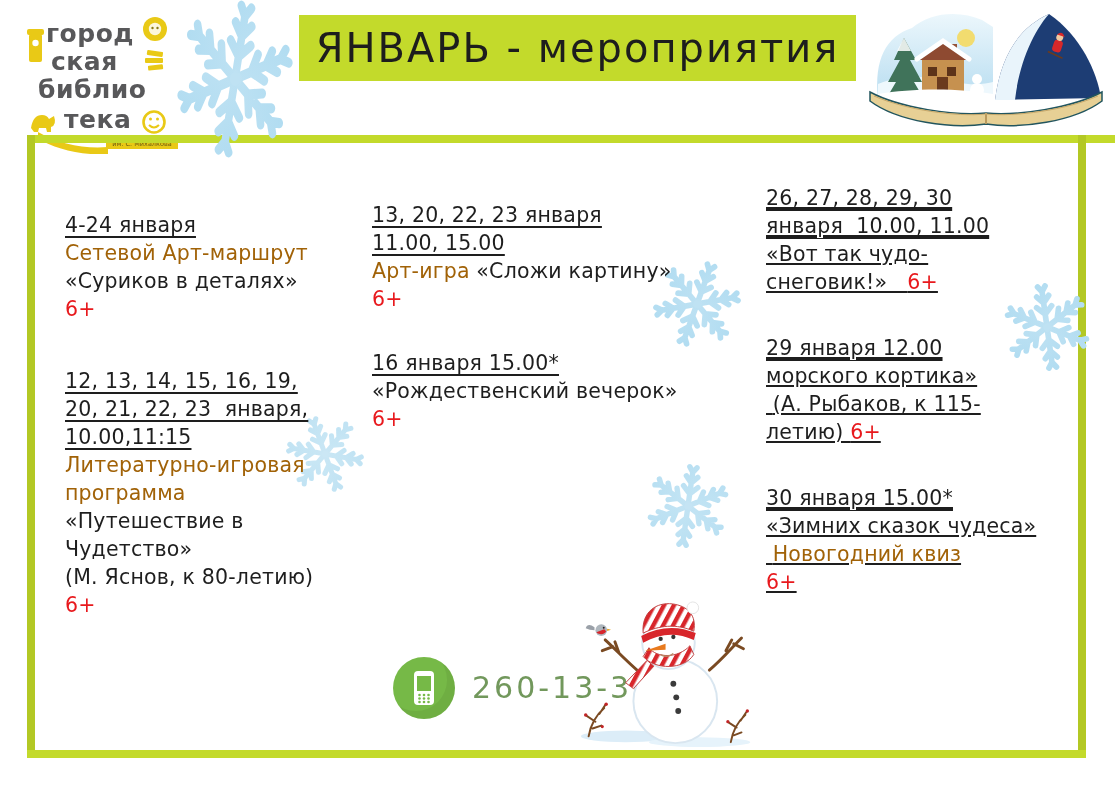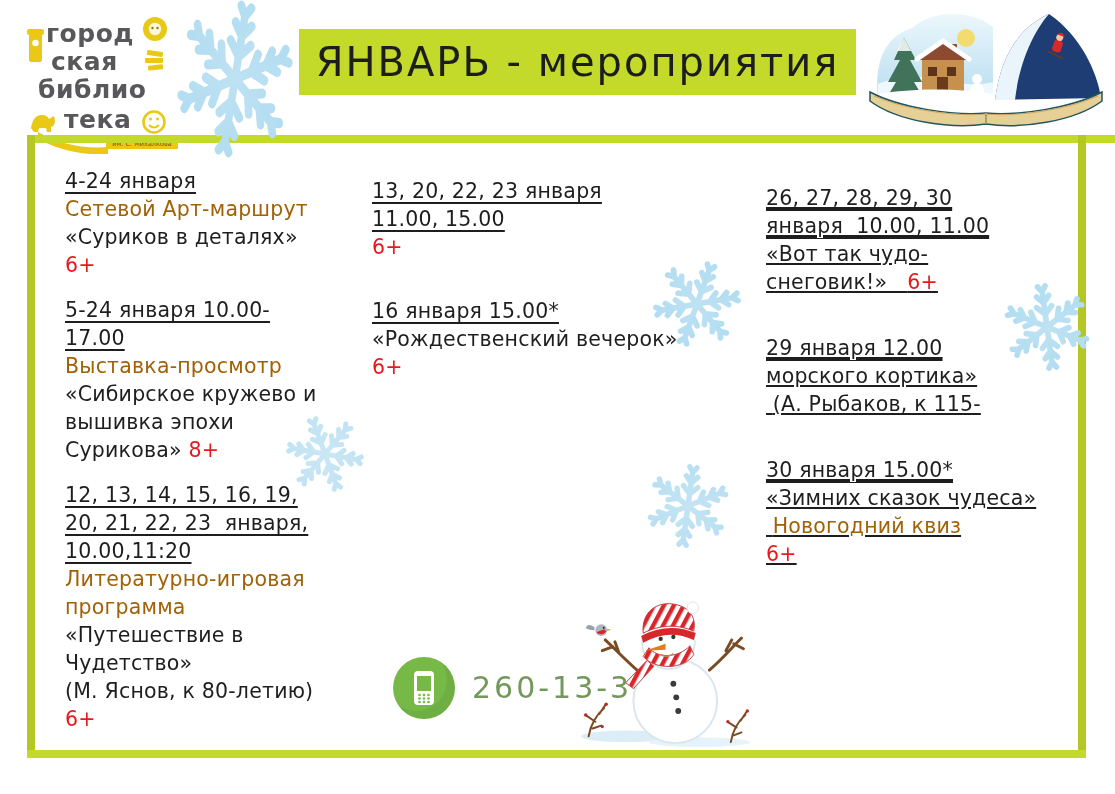--- a/index.html
+++ b/index.html
@@ -2,38 +2,38 @@
 <html><head>
 <meta charset="utf-8">
 <style>
   html,body{margin:0;padding:0;background:#ffffff;}
   .poster{
     position:relative;width:1115px;height:794px;overflow:hidden;
     font-family:"DejaVu Sans",sans-serif;background:#fff;
   }
   
   .banner{
-    position:absolute;left:299px;top:29px;width:557px;height:66px;
+    position:absolute;left:299px;top:15px;width:557px;height:66px;
     background:#c3da2b;display:flex;align-items:center;justify-content:center;
   }
   .banner-title{
     font-size:40px;color:#1d1d1d;letter-spacing:2px;white-space:nowrap;
   }
   .logo-svg{position:absolute;left:26px;top:10px;}
   .book-svg{position:absolute;left:860px;top:2px;}
   
   .frame{position:absolute;background:#c3da2b;}
   .frame.v{background:#b3c824;}
   
   .col{position:absolute;font-size:20.5px;line-height:28px;color:#1e1e1e;letter-spacing:.2px;}
   .c1{left:65px;top:167px;width:305px;}
   .c2{left:372px;top:177px;width:322px;}
   .c3{left:766px;top:184px;width:312px;text-decoration:underline;}
-  .c1 .event{margin-bottom:17px;}
-  .c2 .event{margin-bottom:36px;}
+  .c1 .event{margin-bottom:17px;margin-top:44px;}
+  .c2 .event{margin-bottom:36px;margin-top:24px;}
   .c3 .event{margin-bottom:38px;}
   .line{white-space:pre-wrap;}
   .line.u{text-decoration:underline;text-decoration-thickness:2px;text-underline-offset:4px;}
   .k{color:#1e1e1e;}
   .b{color:#a16207;}
   .r{color:#e8191d;}
   
   .phone-circle{
     position:absolute;left:393px;top:657px;width:62px;height:62px;border-radius:50%;
     background:#76b947;display:flex;align-items:center;justify-content:center;
@@ -165,62 +165,56 @@
     </svg>
 
   <div class="col c1">
       <div class="event">
         <div class="line u"><span class="k">4-24 января</span></div>
         <div class="line"><span class="b">Сетевой Арт-маршрут</span></div>
         <div class="line"><span class="k">«Суриков в деталях»</span></div>
         <div class="line"><span class="r">6+</span></div>
       </div>
       <div class="event">
-        <div class="line u"><span class="k">5-24 января 10.00-</span></div>
-        <div class="line u"><span class="k">17.00</span></div>
-        <div class="line"><span class="b">Выставка-просмотр</span></div>
-        <div class="line"><span class="k">«Сибирское кружево и</span></div>
-        <div class="line"><span class="k">вышивка эпохи</span></div>
-        <div class="line"><span class="k">Сурикова» </span><span class="r">8+</span></div>
-      </div>
-      <div class="event">
         <div class="line u"><span class="k">12, 13, 14, 15, 16, 19,</span></div>
         <div class="line u"><span class="k">20, 21, 22, 23  января,</span></div>
-        <div class="line u"><span class="k">10.00,11:20</span></div>
+        <div class="line u"><span class="k">10.00,11:15</span></div>
         <div class="line"><span class="b">Литературно-игровая</span></div>
         <div class="line"><span class="b">программа</span></div>
         <div class="line"><span class="k">«Путешествие в</span></div>
         <div class="line"><span class="k">Чудетство»</span></div>
         <div class="line"><span class="k">(М. Яснов, к 80-летию)</span></div>
         <div class="line"><span class="r">6+</span></div>
       </div>
     </div>
   <div class="col c2">
       <div class="event">
         <div class="line u"><span class="k">13, 20, 22, 23 января</span></div>
         <div class="line u"><span class="k">11.00, 15.00</span></div>
+        <div class="line"><span class="b">Арт-игра</span><span class="k"> «Сложи картину»</span></div>
         <div class="line"><span class="r">6+</span></div>
       </div>
       <div class="event">
         <div class="line u"><span class="k">16 января 15.00*</span></div>
         <div class="line"><span class="k">«Рождественский вечерок»</span></div>
         <div class="line"><span class="r">6+</span></div>
       </div>
     </div>
   <div class="col c3">
       <div class="event">
         <div class="line u"><span class="k">26, 27, 28, 29, 30</span></div>
         <div class="line u"><span class="k">января  10.00, 11.00</span></div>
         <div class="line"><span class="k">«Вот так чудо-</span></div>
         <div class="line"><span class="k">снеговик!»   </span><span class="r">6+</span></div>
       </div>
       <div class="event">
         <div class="line u"><span class="k">29 января 12.00</span></div>
         <div class="line"><span class="k">морского кортика»</span></div>
         <div class="line"><span class="k"> (А. Рыбаков, к 115-</span></div>
+        <div class="line"><span class="k">летию) </span><span class="r">6+</span></div>
       </div>
       <div class="event">
         <div class="line u"><span class="k">30 января 15.00*</span></div>
         <div class="line"><span class="k">«Зимних сказок чудеса»</span></div>
         <div class="line"><span class="b"> Новогодний квиз</span></div>
         <div class="line"><span class="r">6+</span></div>
       </div>
     </div>
 
   <div class="phone-circle">

